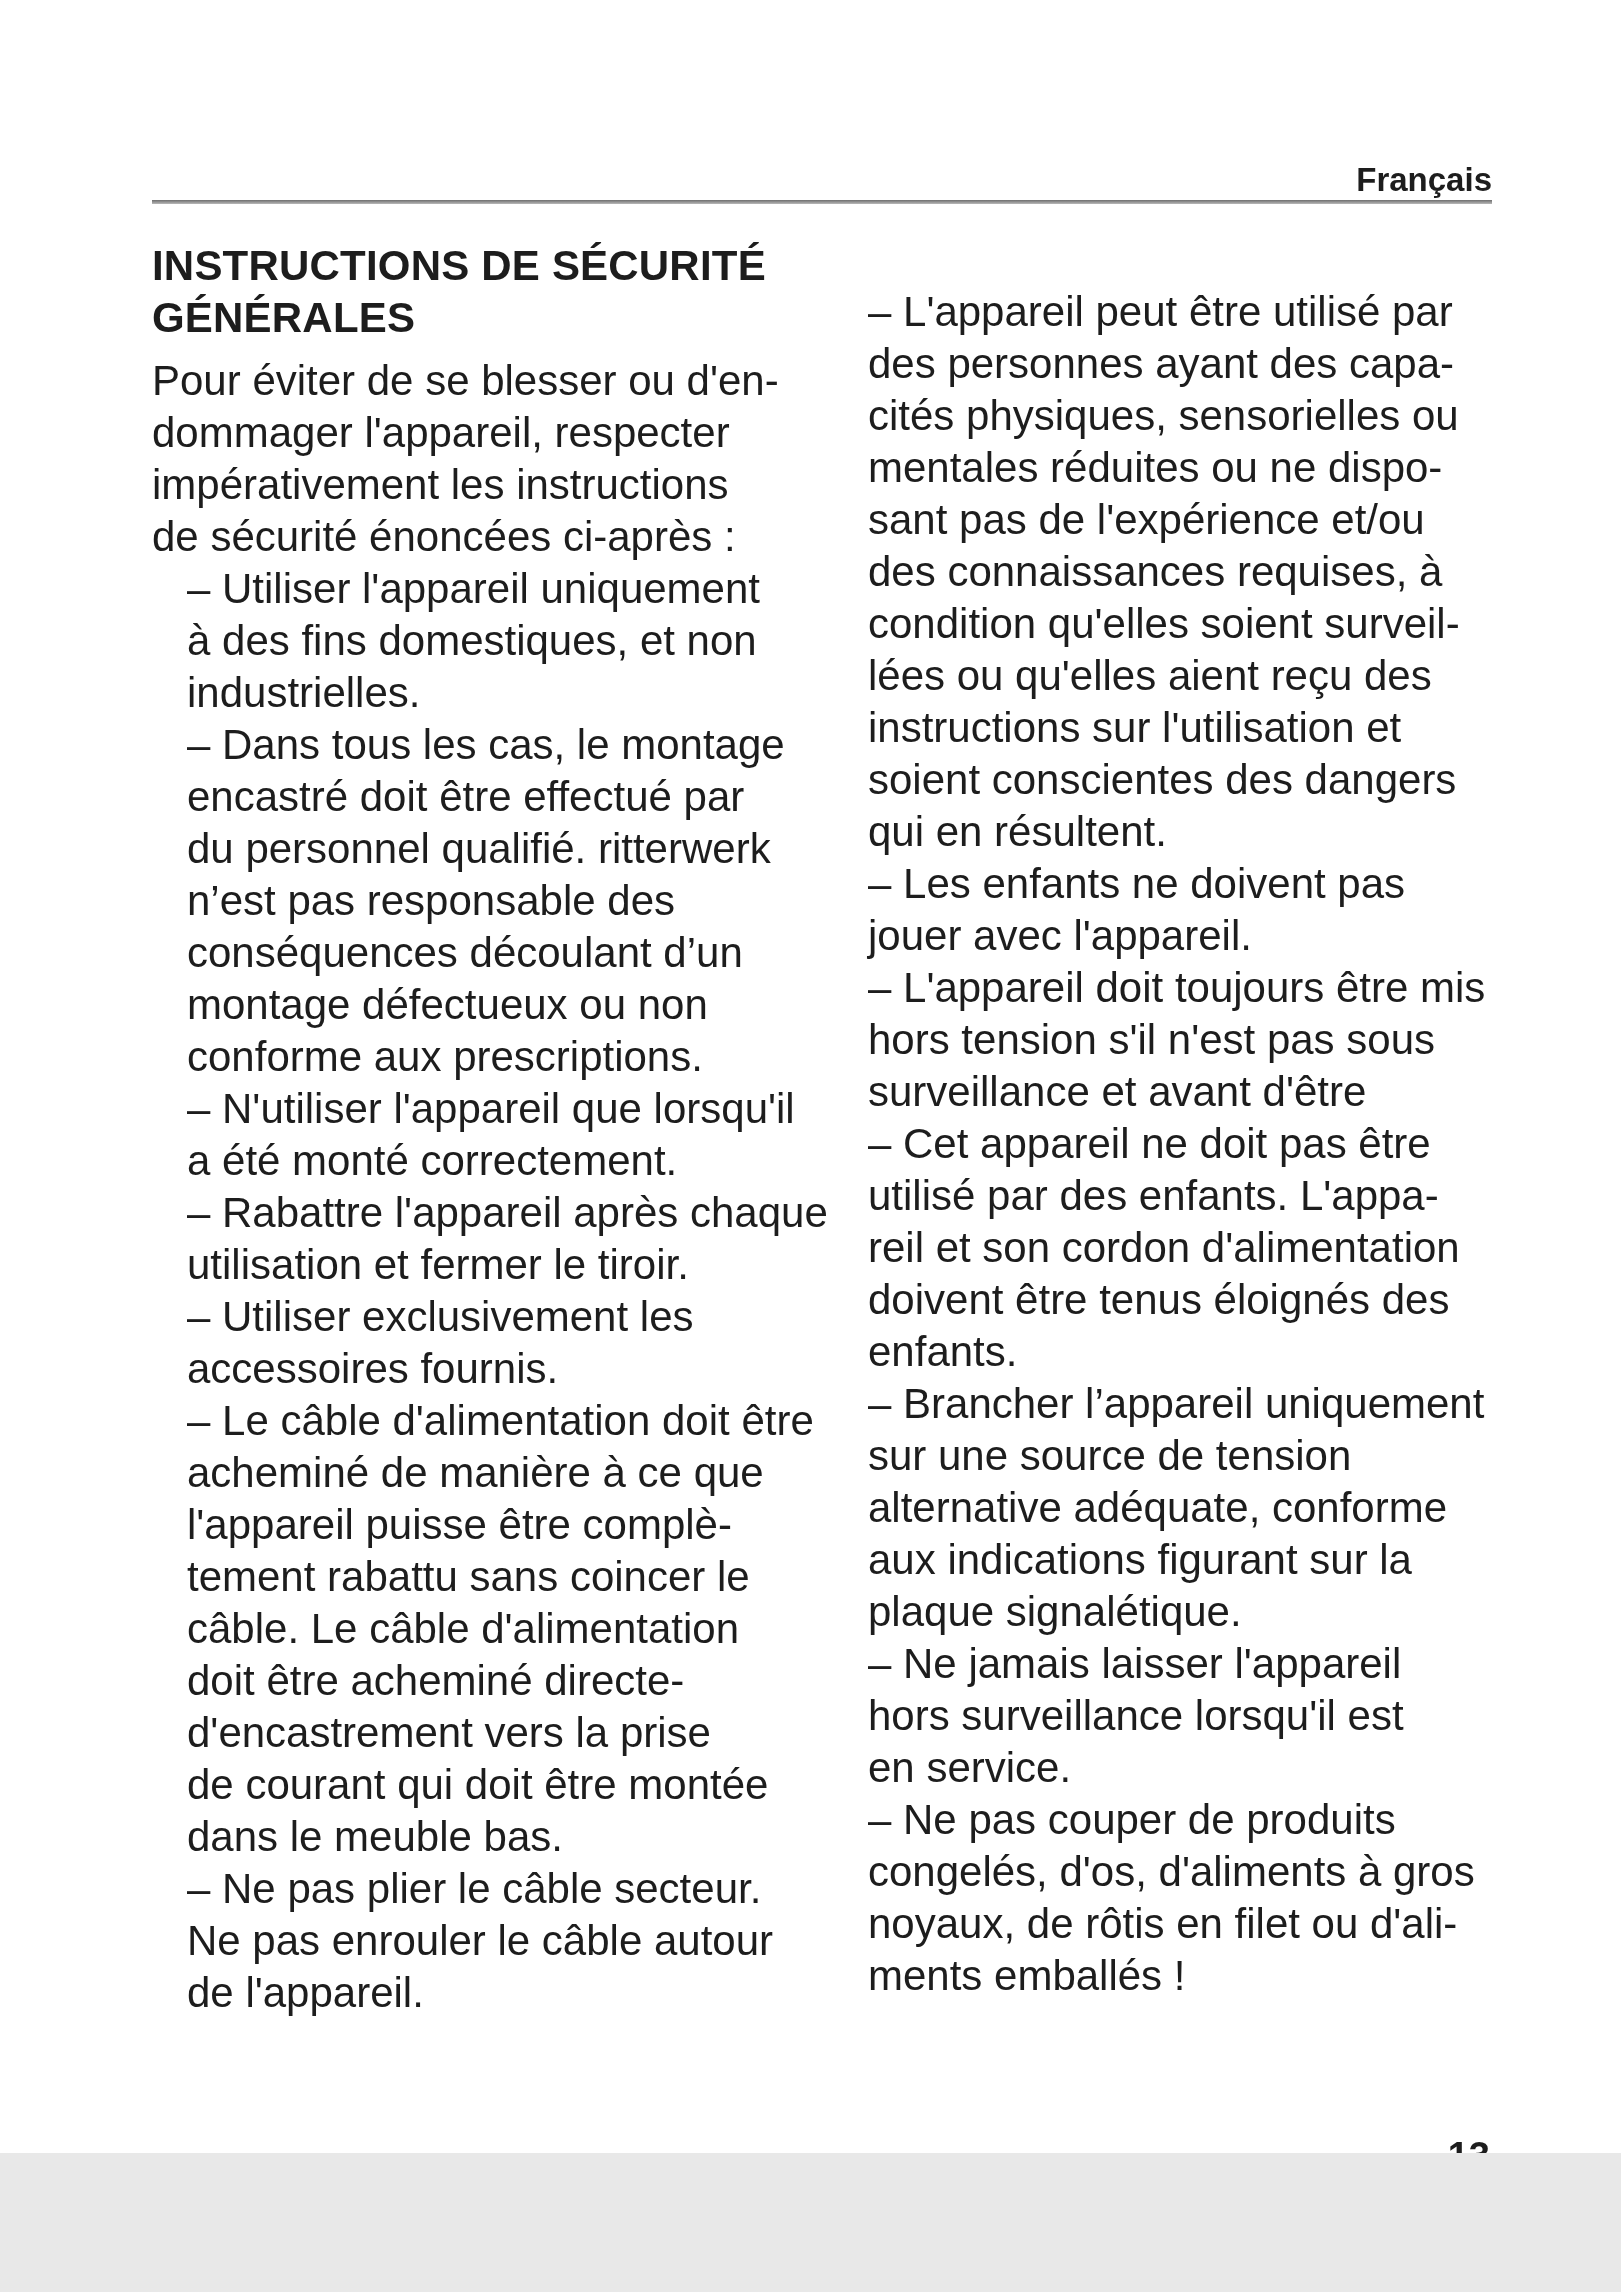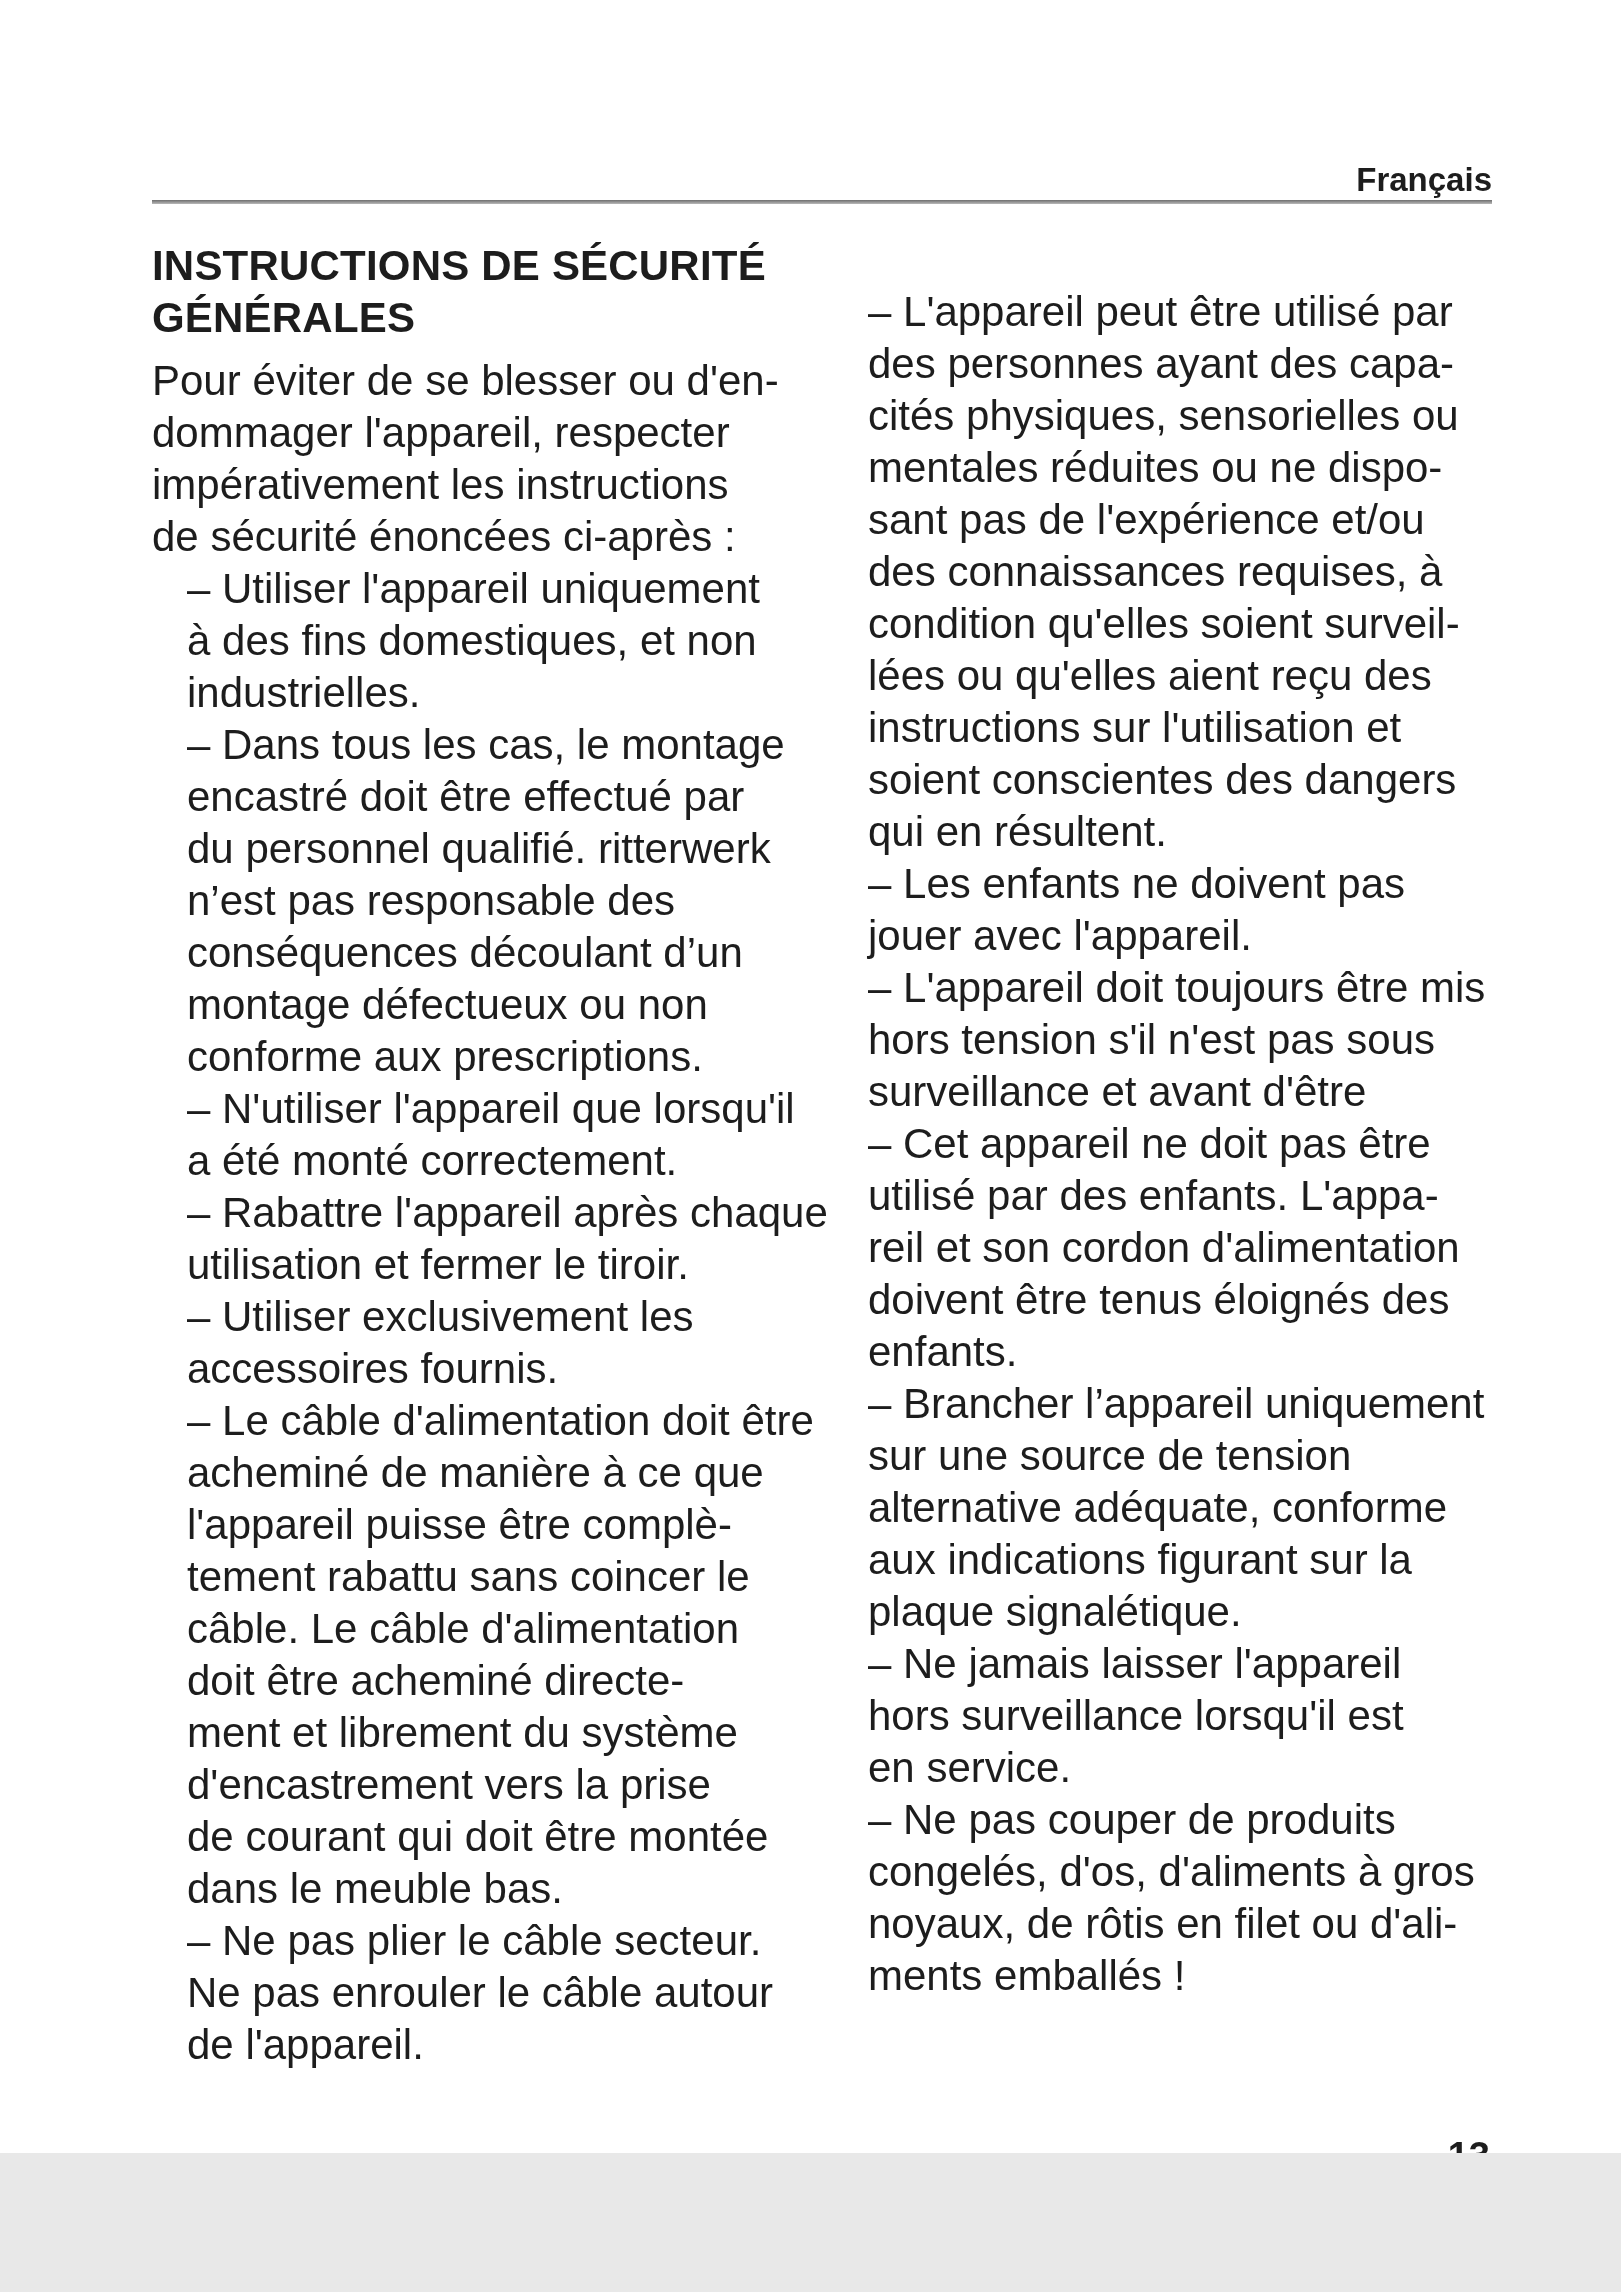--- a/index.html
+++ b/index.html
@@ -100,21 +100,20 @@
         <div class="line indented">– Rabattre l'appareil après chaque</div>
         <div class="line indented">utilisation et fermer le tiroir.</div>
         <div class="line indented">– Utiliser exclusivement les</div>
         <div class="line indented">accessoires fournis.</div>
         <div class="line indented">– Le câble d'alimentation doit être</div>
         <div class="line indented">acheminé de manière à ce que</div>
         <div class="line indented">l'appareil puisse être complè-</div>
         <div class="line indented">tement rabattu sans coincer le</div>
         <div class="line indented">câble. Le câble d'alimentation</div>
         <div class="line indented">doit être acheminé directe-</div>
-        <div class="line indented">ment et librement du système</div>
         <div class="line indented">d'encastrement vers la prise</div>
         <div class="line indented">de courant qui doit être montée</div>
         <div class="line indented">dans le meuble bas.</div>
         <div class="line indented">– Ne pas plier le câble secteur.</div>
         <div class="line indented">Ne pas enrouler le câble autour</div>
         <div class="line indented">de l'appareil.</div>
       </div>
   </div>
 
   <div class="col right">

